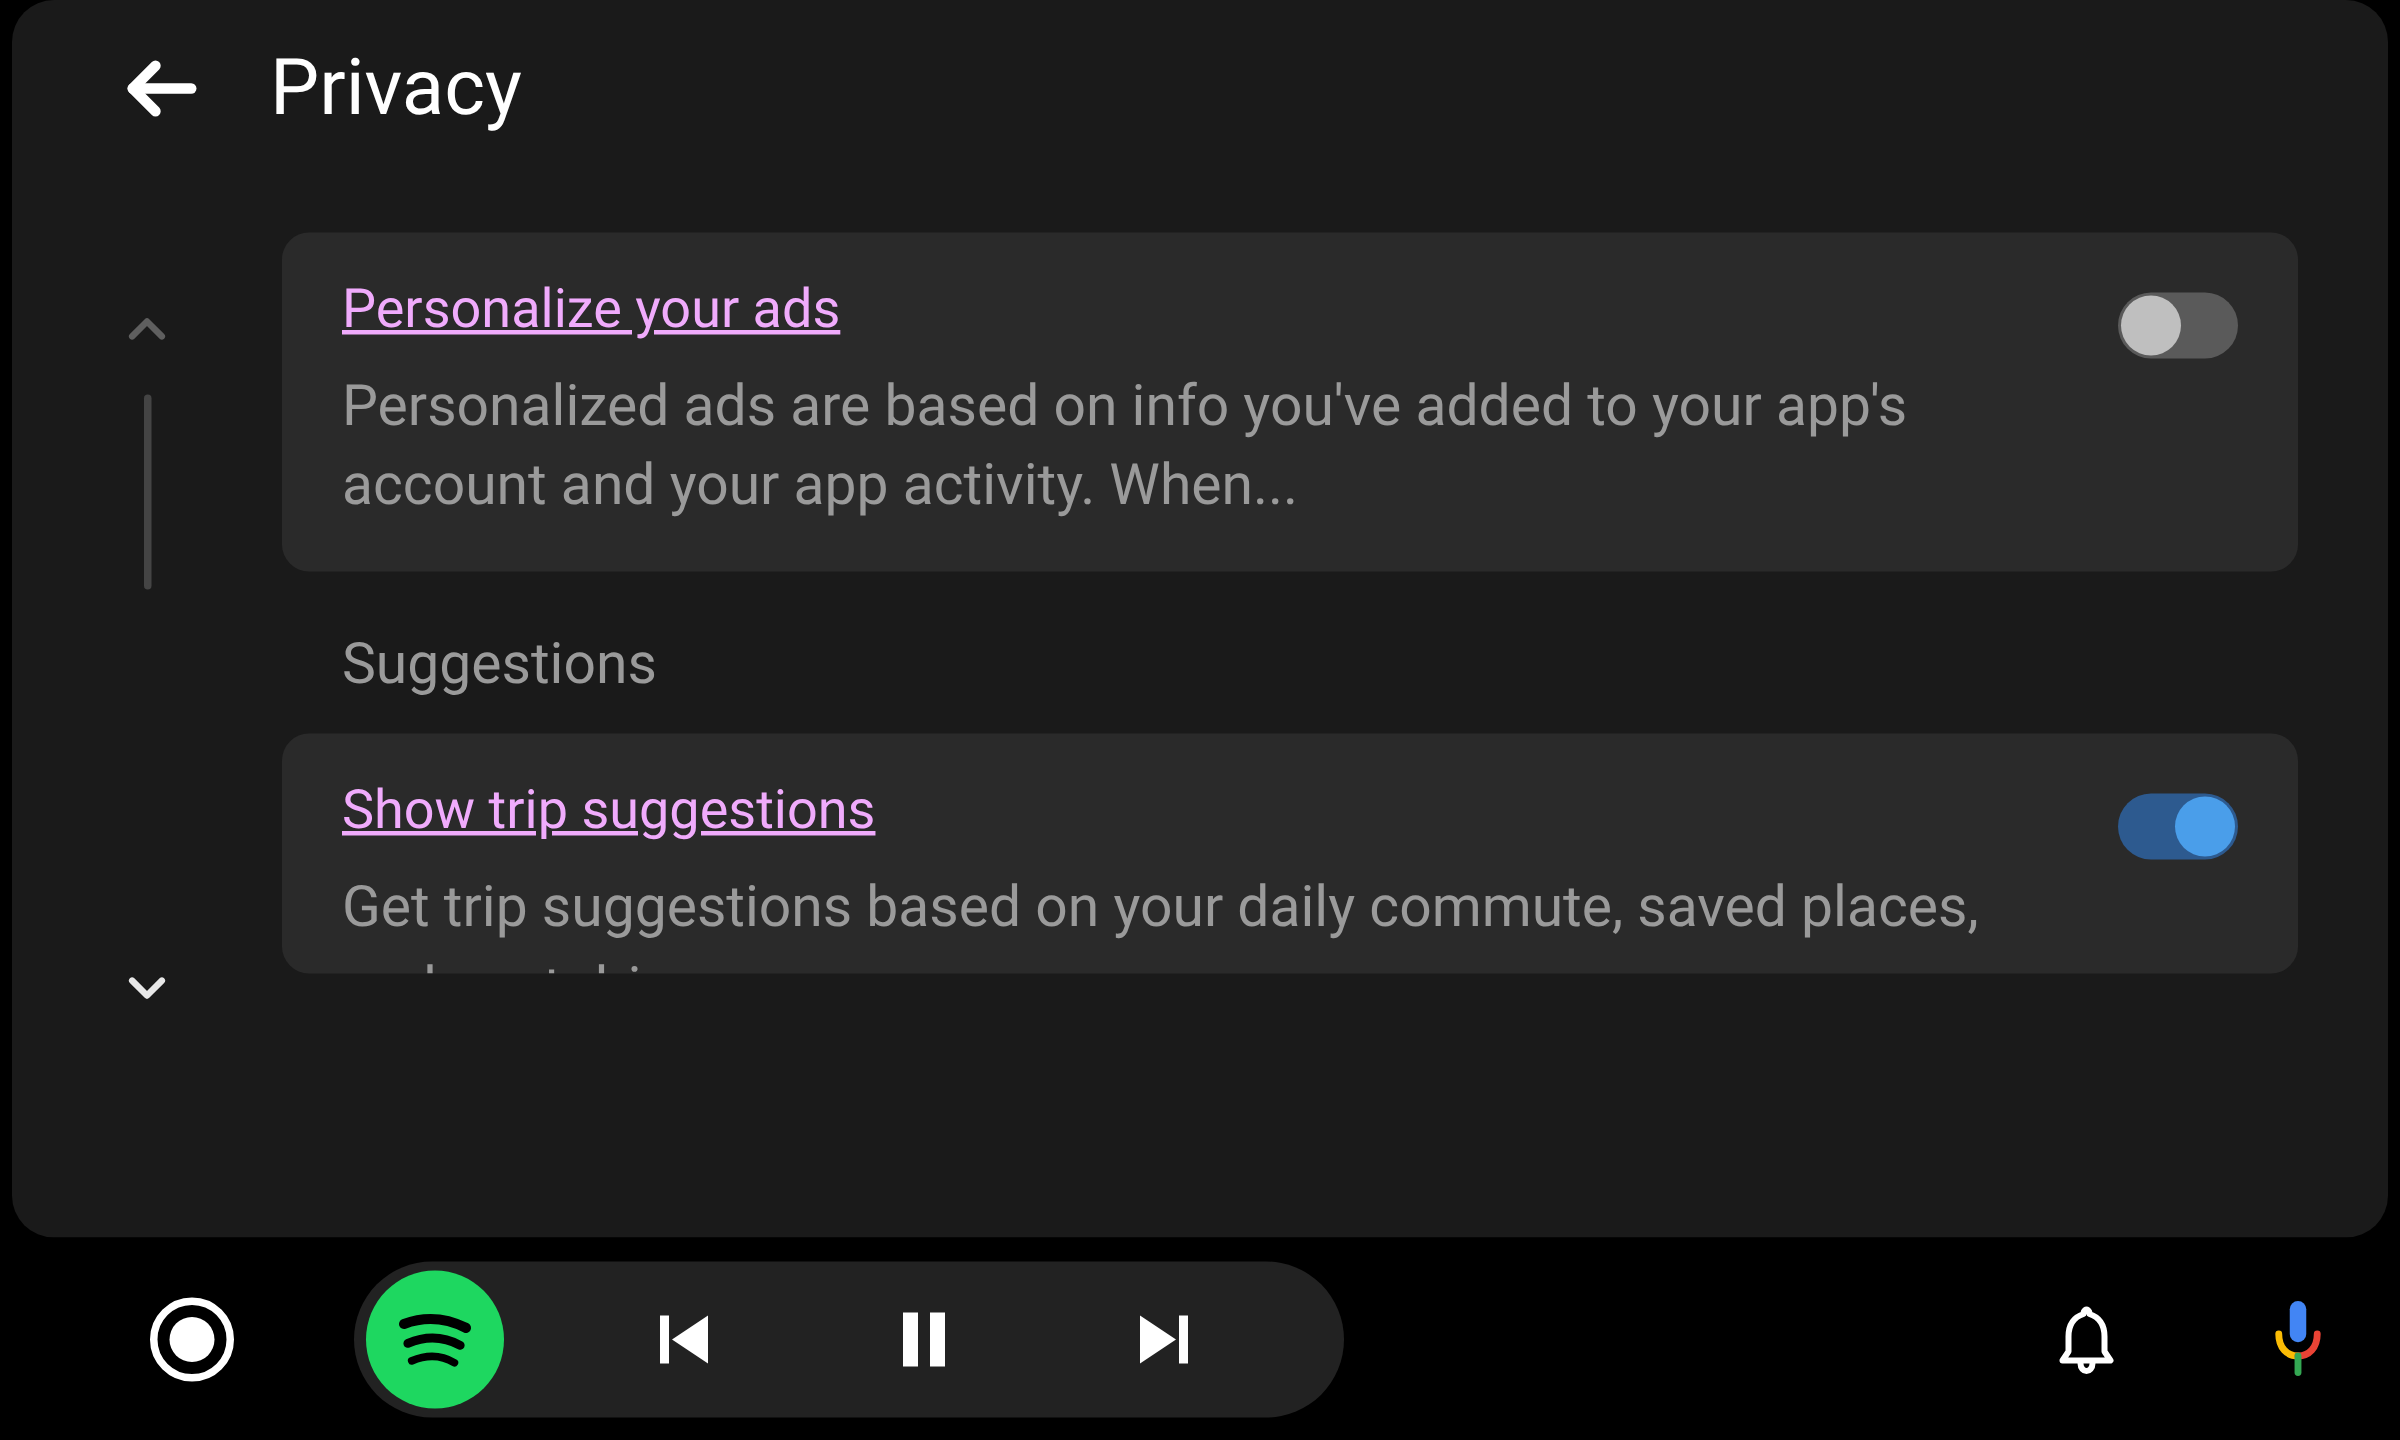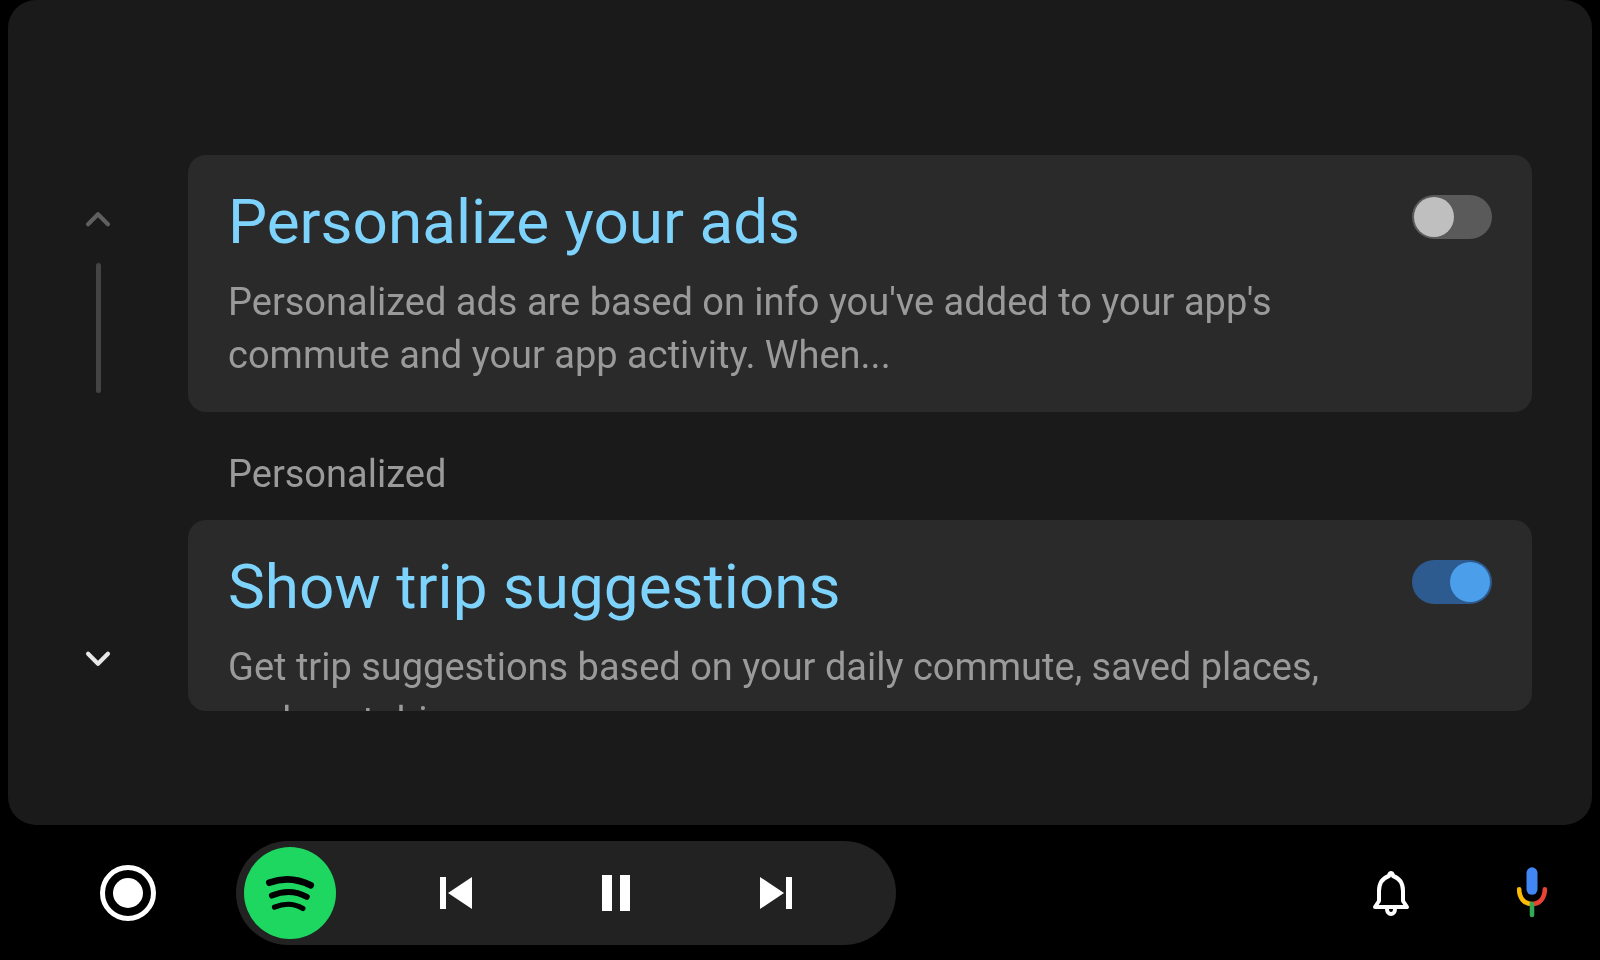--- a/index.html
+++ b/index.html
@@ -111,24 +111,25 @@
     margin-bottom: 28px;
     display: flex;
     align-items: flex-start;
     justify-content: space-between;
   }
   .card-text {
     flex: 1;
     padding-right: 30px;
   }
   .card-title {
-    font-size: 62px;
+    font-size: 36px;
     font-weight: 400;
-    color: #7dd3fc;
+    color: #f0abfc;
     margin-bottom: 18px;
+    text-decoration: underline;
   }
   .card-desc {
     font-size: 38px;
     line-height: 1.4;
     color: #9a9a9a;
     font-weight: 400;
   }
   .section-label {
     font-size: 38px;
     color: #9a9a9a;
@@ -252,20 +253,29 @@
   }
   .bell svg { width: 48px; height: 48px; }
   .mic svg { width: 44px; height: 56px; }
 </style>
 </head>
 <body>
 
 <div class="screen">
   <div class="panel">
 
+    <div class="header">
+      <div class="back-btn">
+        <svg viewBox="0 0 24 24">
+          <line x1="21" y1="12" x2="3" y2="12"></line>
+          <polyline points="10,5 3,12 10,19"></polyline>
+        </svg>
+      </div>
+      <div class="header-title">Privacy</div>
+    </div>
 
     <div class="content-area">
       <div class="scroll-indicator">
         <div class="scroll-up">
           <svg viewBox="0 0 24 24">
             <polyline points="5,15 12,8 19,15"></polyline>
           </svg>
         </div>
         <div class="scroll-track"></div>
         <div class="scroll-down">
@@ -273,28 +283,28 @@
             <polyline points="5,9 12,16 19,9"></polyline>
           </svg>
         </div>
       </div>
 
       <div class="settings-list">
 
         <div class="card">
           <div class="card-text">
             <div class="card-title">Personalize your ads</div>
-            <div class="card-desc">Personalized ads are based on info you've added to your app's commute and your app activity. When...</div>
+            <div class="card-desc">Personalized ads are based on info you've added to your app's account and your app activity. When...</div>
           </div>
           <div class="toggle off">
             <div class="toggle-knob"></div>
           </div>
         </div>
 
-        <div class="section-label">Personalized</div>
+        <div class="section-label">Suggestions</div>
 
         <div class="card cut">
           <div class="card-text">
             <div class="card-title">Show trip suggestions</div>
             <div class="card-desc">Get trip suggestions based on your daily commute, saved places, and past drives</div>
           </div>
           <div class="toggle on">
             <div class="toggle-knob"></div>
           </div>
         </div>

